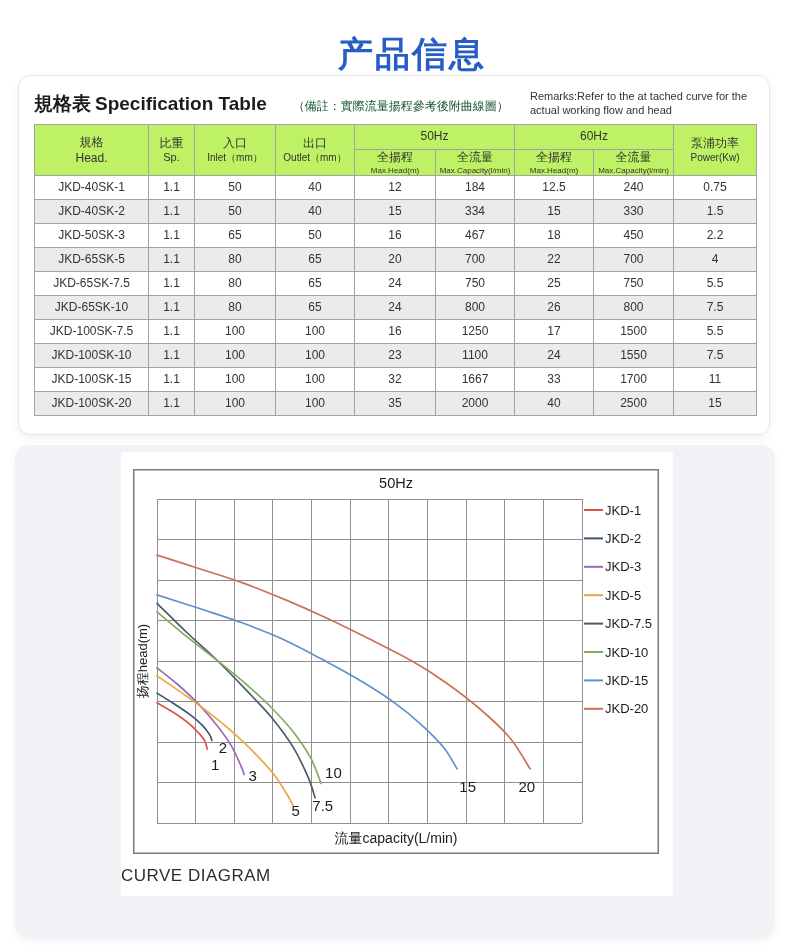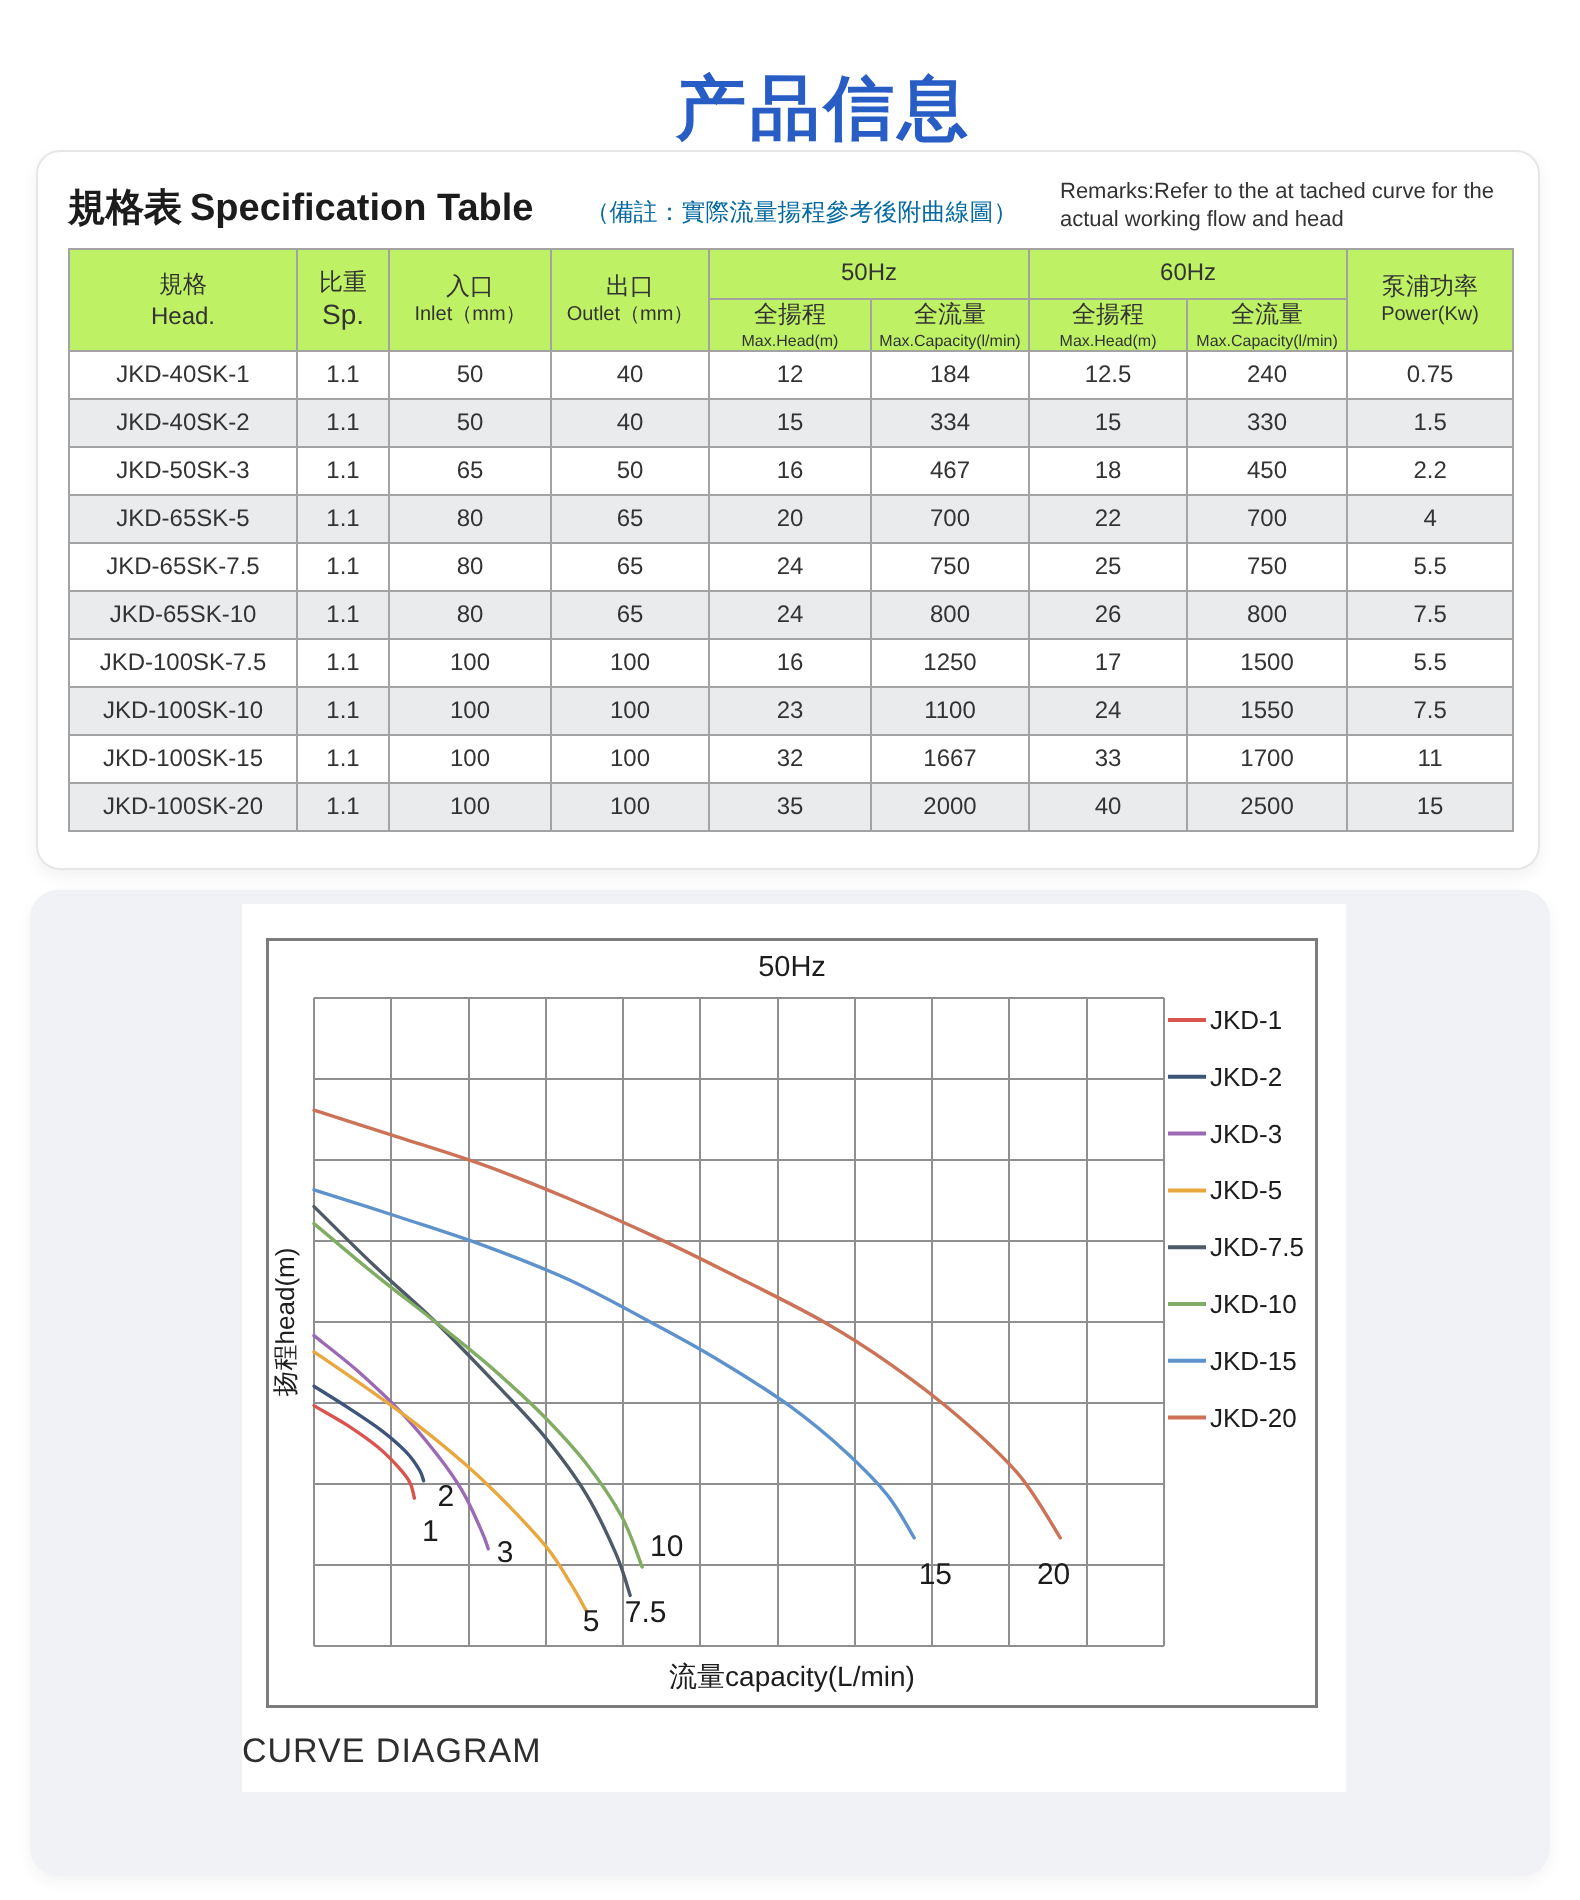--- a/index.html
+++ b/index.html
@@ -10,21 +10,21 @@
   .page-title{position:absolute;top:14px;left:0;width:100%;margin:17px;text-align:center;
               font-size:35px;font-weight:bold;letter-spacing:2px;color:#275dc5;}
 
   
   .spec-card{position:absolute;left:18px;top:75px;width:752px;height:360px;box-sizing:border-box;
              background:#fff;border:1px solid #e5e6e8;border-radius:12px;
              box-shadow:0 3px 8px rgba(0,0,0,.06);}
   .spec-head{position:absolute;left:15px;right:15px;top:8px;height:40px;display:flex;align-items:center;}
   .spec-heading{font-size:19px;font-weight:bold;color:#1c1c1c;white-space:nowrap;}
   .spec-heading .en{margin-left:4px;}
-  .spec-note{font-size:12px;color:#0369a1;margin-left:26px;white-space:nowrap;padding-top:4px;}
+  .spec-note{font-size:12px;color:#14532d;margin-left:26px;white-space:nowrap;padding-top:4px;}
   .spec-remarks{margin-left:auto;width:224px;font-size:11px;line-height:1.25;color:#333;}
 
   table.spec-table{position:absolute;left:15px;top:48px;width:722px;border-collapse:collapse;
                    table-layout:fixed;text-align:center;font-size:12px;color:#333;}
   .spec-table th,.spec-table td{border:1px solid #a3a3a3;padding:0;overflow:hidden;}
   .spec-table thead th{background:#bef264;font-weight:normal;height:24px;vertical-align:middle;}
   .th-zh{display:block;font-size:12px;line-height:1.3;}
   .th-en{display:block;font-size:10px;line-height:1.2;}
   .th-en.sm{font-size:8px;}
   .spec-table tbody td{height:23px;line-height:23px;background:#fff;}
@@ -77,21 +77,21 @@
         <col style="width:83px">
       </colgroup>
       <thead>
         <tr>
           <th rowspan="2">
             <span class="th-zh">規格</span>
             <span class="th-en" style="font-size:12px">Head.</span>
           </th>
           <th rowspan="2">
             <span class="th-zh">比重</span>
-            <span class="th-en" style="font-size:14px">Sp.</span>
+            <span class="th-en" style="font-size:11px">Sp.</span>
           </th>
           <th rowspan="2">
             <span class="th-zh">入口</span>
             <span class="th-en">Inlet（mm）</span>
           </th>
           <th rowspan="2">
             <span class="th-zh">出口</span>
             <span class="th-en">Outlet（mm）</span>
           </th>
           <th colspan="2">

